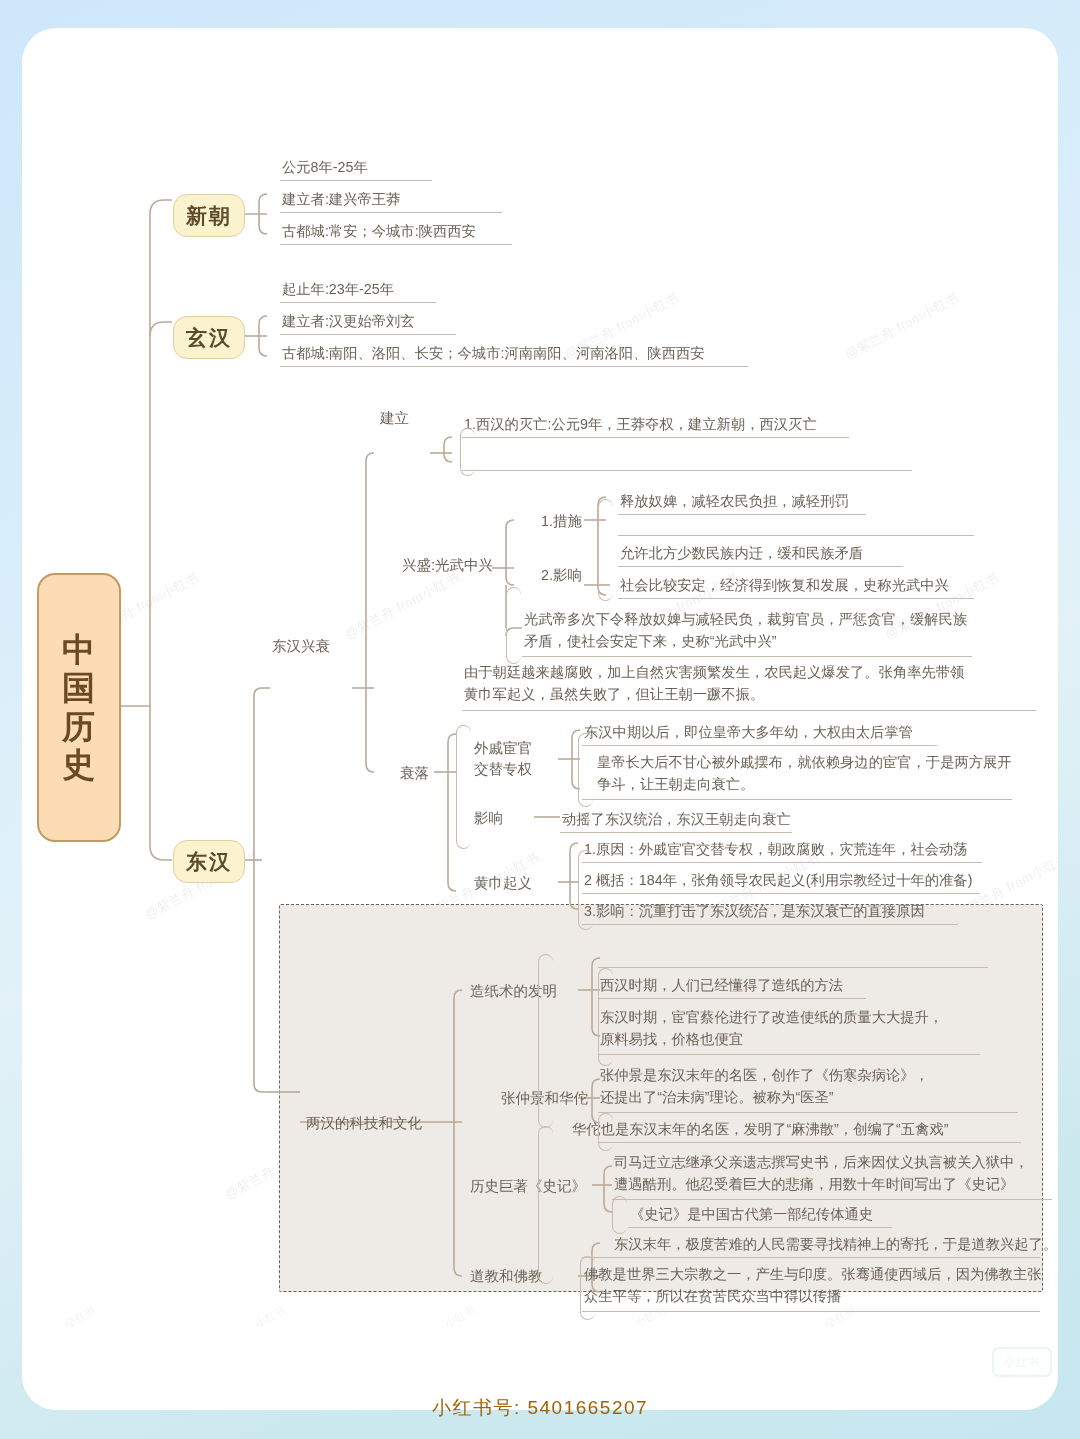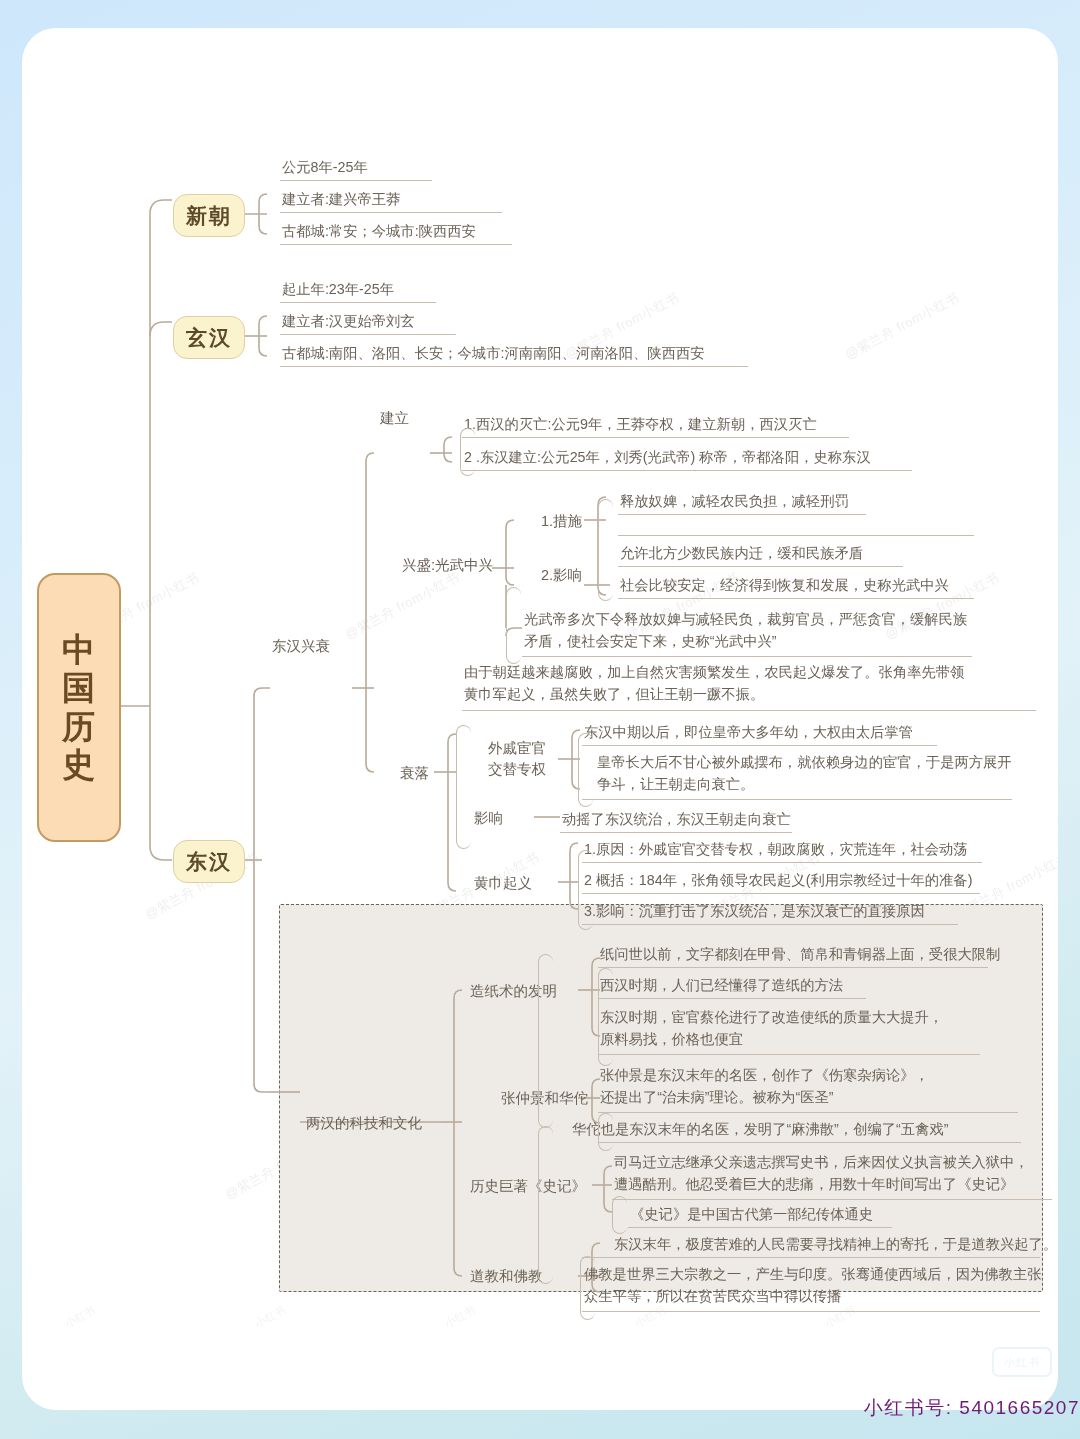--- a/index.html
+++ b/index.html
@@ -60,22 +60,22 @@
   
   .dashbox{
     position:absolute;left:257px;top:876px;width:762px;height:386px;
     background:#eeebe6;border:1.7px dashed #6b6257;border-radius:2px;
   }
   
   .rnd{position:absolute;border:1.6px solid #c8bcae;border-radius:9px;}
 
   
   .foot{
-    position:absolute;left:0;bottom:18px;width:100%;text-align:right;
-    color:#701a75;font-size:19px;letter-spacing:1.5px;
+    position:absolute;left:0;bottom:18px;width:100%;text-align:center;
+    color:#a16207;font-size:19px;letter-spacing:1.5px;
   }
   .xhs-badge{
     position:absolute;right:28px;bottom:62px;width:56px;height:26px;
     border:2px solid #eaf5f7;border-radius:7px;color:#eaf5f7;font-size:11px;
     display:flex;align-items:center;justify-content:center;letter-spacing:1px;
   }
 </style>
 </head>
 <body>
 
@@ -197,21 +197,20 @@
     <div class="txt" style="left:260px;top:282px;">建立者:汉更始帝刘玄</div>
     <div class="ul" style="left:258px;top:306px;width:176px;"></div>
     <div class="txt" style="left:260px;top:314px;">古都城:南阳、洛阳、长安；今城市:河南南阳、河南洛阳、陕西西安</div>
     <div class="ul" style="left:258px;top:338px;width:468px;"></div>
 
     <div class="lbl" style="left:250px;top:608px;">东汉兴衰</div>
 
     <div class="lbl" style="left:358px;top:380px;">建立</div>
     <div class="txt" style="left:442px;top:385px;">1.西汉的灭亡:公元9年，王莽夺权，建立新朝，西汉灭亡</div>
     <div class="ul" style="left:440px;top:409px;width:387px;"></div>
-    <div class="txt" style="left:442px;top:418px;">2 .东汉建立:公元25年，刘秀(光武帝) 称帝，帝都洛阳，史称东汉</div>
     <div class="ul" style="left:440px;top:442px;width:450px;"></div>
 
     <div class="lbl" style="left:380px;top:527px;">兴盛:光武中兴</div>
     <div class="lbl" style="left:519px;top:483px;">1.措施</div>
     <div class="txt" style="left:598px;top:462px;">释放奴婢，减轻农民负担，减轻刑罚</div>
     <div class="ul" style="left:596px;top:486px;width:248px;"></div>
     <div class="ul" style="left:596px;top:507px;width:356px;"></div>
     <div class="txt" style="left:598px;top:514px;">允许北方少数民族内迁，缓和民族矛盾</div>
     <div class="ul" style="left:596px;top:538px;width:285px;"></div>
     <div class="lbl" style="left:519px;top:537px;">2.影响</div>
@@ -219,21 +218,21 @@
     <div class="ul" style="left:596px;top:570px;width:356px;"></div>
     <div class="txt" style="left:502px;top:580px;">光武帝多次下令释放奴婢与减轻民负，裁剪官员，严惩贪官，缓解民族
 矛盾，使社会安定下来，史称“光武中兴”</div>
     <div class="ul" style="left:500px;top:628px;width:450px;"></div>
 
     <div class="lbl" style="left:378px;top:735px;">衰落</div>
     <div class="txt" style="left:442px;top:633px;">由于朝廷越来越腐败，加上自然灾害频繁发生，农民起义爆发了。张角率先带领
 黄巾军起义，虽然失败了，但让王朝一蹶不振。</div>
     <div class="ul" style="left:440px;top:682px;width:574px;"></div>
 
-    <div class="lbl" style="left:466px;top:710px;">外戚宦官
+    <div class="lbl" style="left:452px;top:710px;">外戚宦官
 交替专权</div>
     <div class="txt" style="left:562px;top:693px;">东汉中期以后，即位皇帝大多年幼，大权由太后掌管</div>
     <div class="ul" style="left:560px;top:717px;width:355px;"></div>
     <div class="txt" style="left:562px;top:723px;margin-left:13px;">皇帝长大后不甘心被外戚摆布，就依赖身边的宦官，于是两方展开
 争斗，让王朝走向衰亡。</div>
     <div class="ul" style="left:560px;top:771px;width:430px;"></div>
 
     <div class="lbl" style="left:452px;top:780px;">影响</div>
     <div class="txt" style="left:540px;top:780px;">动摇了东汉统治，东汉王朝走向衰亡</div>
     <div class="ul" style="left:538px;top:804px;width:232px;"></div>
@@ -242,21 +241,20 @@
     <div class="txt" style="left:562px;top:810px;">1.原因：外戚宦官交替专权，朝政腐败，灾荒连年，社会动荡</div>
     <div class="ul" style="left:560px;top:834px;width:400px;"></div>
     <div class="txt" style="left:562px;top:841px;">2 概括：184年，张角领导农民起义(利用宗教经过十年的准备)</div>
     <div class="ul" style="left:560px;top:865px;width:398px;"></div>
     <div class="txt" style="left:562px;top:872px;text-align:right;">3.影响：沉重打击了东汉统治，是东汉衰亡的直接原因</div>
     <div class="ul" style="left:560px;top:896px;width:376px;"></div>
 
     <div class="lbl" style="left:284px;top:1085px;">两汉的科技和文化</div>
 
     <div class="lbl" style="left:448px;top:953px;">造纸术的发明</div>
-    <div class="txt" style="left:578px;top:915px;">纸问世以前，文字都刻在甲骨、简帛和青铜器上面，受很大限制</div>
     <div class="ul" style="left:576px;top:939px;width:390px;"></div>
     <div class="txt" style="left:578px;top:946px;">西汉时期，人们已经懂得了造纸的方法</div>
     <div class="ul" style="left:576px;top:970px;width:268px;"></div>
     <div class="txt" style="left:578px;top:978px;">东汉时期，宦官蔡伦进行了改造使纸的质量大大提升，
 原料易找，价格也便宜</div>
     <div class="ul" style="left:576px;top:1026px;width:382px;"></div>
 
     <div class="lbl" style="left:448px;top:1060px;margin-left:31px;">张仲景和华佗</div>
     <div class="txt" style="left:578px;top:1036px;">张仲景是东汉末年的名医，创作了《伤寒杂病论》，
 还提出了“治未病”理论。被称为“医圣”</div>

